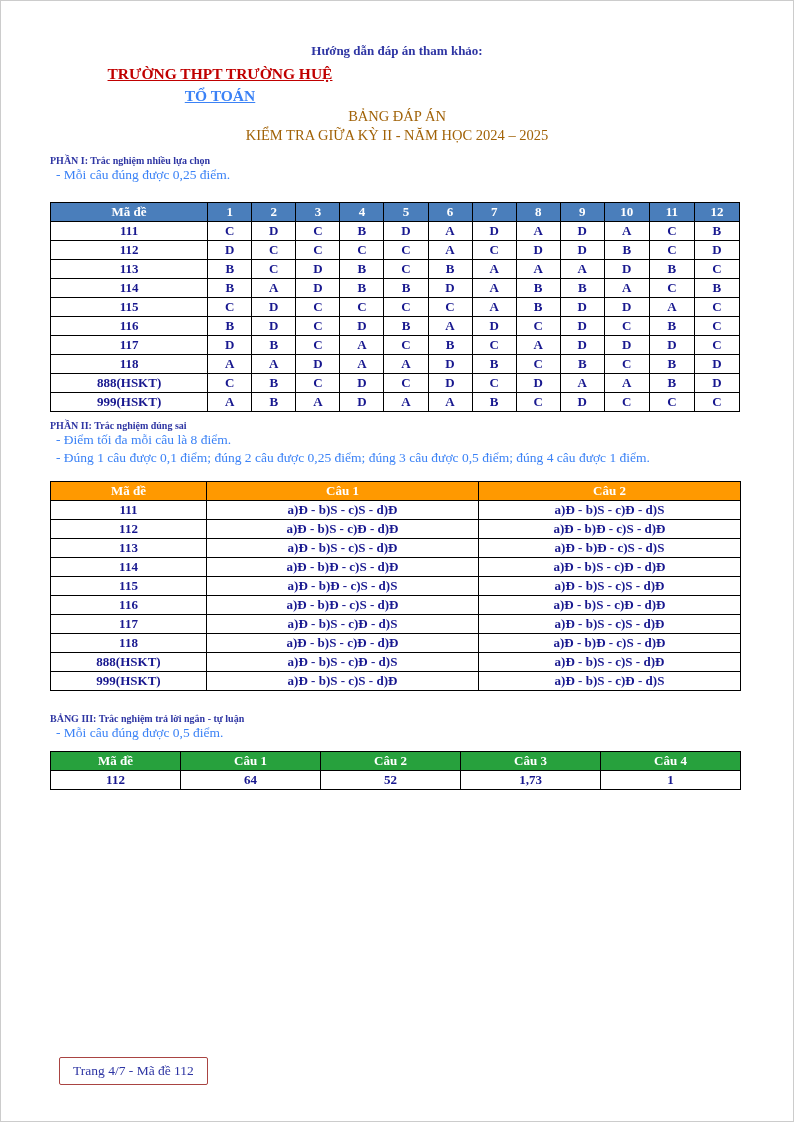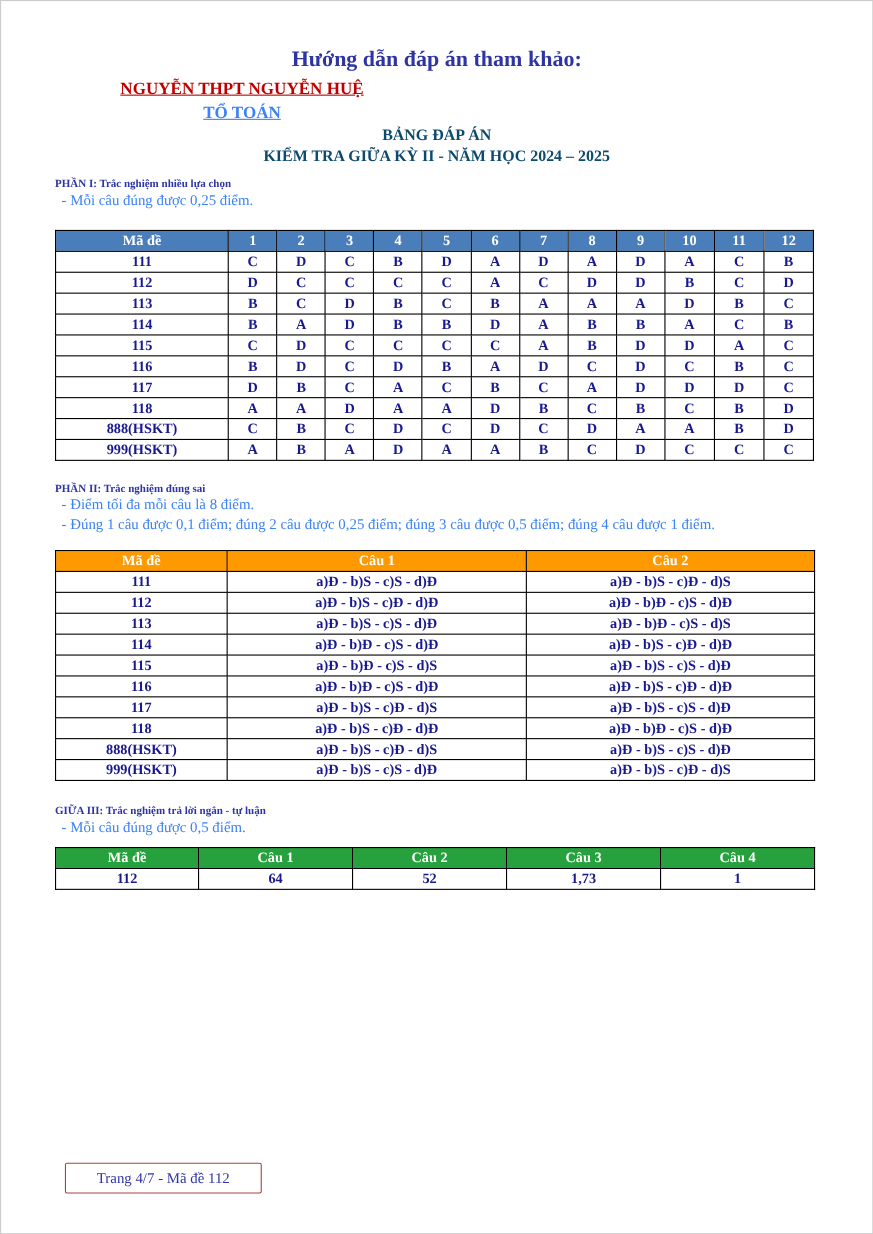--- a/index.html
+++ b/index.html
@@ -12,21 +12,21 @@
     margin: 0 auto;
     background: #ffffff;
     border: 1px solid #cccccc;
     padding: 42px 49px 0 49px;
     overflow: hidden;
   }
   .guide-title {
     text-align: center;
     color: #2E35A3;
     font-weight: bold;
-    font-size: 20px;
+    font-size: 13px;
     margin-bottom: 6px;
   }
   .school-block {
     width: 340px;
     text-align: center;
   }
   .school-name {
     color: #C00000;
     font-weight: bold;
     font-size: 15.5px;
@@ -35,22 +35,22 @@
   }
   .dept-name {
     color: #3b82f6;
     font-weight: bold;
     font-size: 15.5px;
     text-decoration: underline;
     margin-bottom: 2px;
   }
   .center-title {
     text-align: center;
-    color: #0c4a6e;
-    font-weight: bold;
+    color: #a16207;
+    font-weight: normal;
     font-size: 14.5px;
     line-height: 1.3;
   }
   .part-heading {
     color: #2E35A3;
     font-weight: bold;
     font-size: 10px;
     margin-top: 10px;
   }
   .note {
@@ -83,35 +83,35 @@
   .t2 { width: 690px; margin-top: 14px; }
   .t2 thead th { background: #FF9900; }
   .t3 { width: 690px; margin-top: 8px; }
   .t3 thead th { background: #27A13D; }
   .footer-box {
     position: absolute;
     left: 58px;
     bottom: 36px;
     border: 1px solid #A94442;
     border-radius: 2px;
-    padding: 5px 28px;
+    padding: 5px 13px;
     color: #2E35A3;
     font-size: 13.5px;
     background: #ffffff;
   }
 </style>
 </head>
 <body>
 
 <div class="page">
 
   <div class="guide-title">Hướng dẫn đáp án tham khảo:</div>
 
   <div class="school-block">
-    <div class="school-name">NGUYỄN THPT NGUYỄN HUỆ</div>
+    <div class="school-name">TRƯỜNG THPT TRƯỜNG HUỆ</div>
     <div class="dept-name">TỔ TOÁN</div>
   </div>
 
   <div class="center-title">BẢNG ĐÁP ÁN</div>
   <div class="center-title">KIỂM TRA GIỮA KỲ II - NĂM HỌC 2024 – 2025</div>
 
   <div class="part-heading">PHẦN I: Trắc nghiệm nhiều lựa chọn</div>
   <div class="note">- Mỗi câu đúng được 0,25 điểm.</div>
 
   <table class="t1">
@@ -294,21 +294,21 @@
           <td>B</td>
           <td>C</td>
           <td>D</td>
           <td>C</td>
           <td>C</td>
           <td>C</td>
         </tr>
       </tbody>
   </table>
 
-  <div class="part-heading" style="margin-top:20px;">PHẦN II: Trắc nghiệm đúng sai</div>
+  <div class="part-heading" style="margin-top:8px;">PHẦN II: Trắc nghiệm đúng sai</div>
   <div class="note">- Điểm tối đa mỗi câu là 8 điểm.</div>
   <div class="note">- Đúng 1 câu được 0,1 điểm; đúng 2 câu được 0,25 điểm; đúng 3 câu được 0,5 điểm; đúng 4 câu được 1 điểm.</div>
 
   <table class="t2">
     <colgroup>
       <col style="width:156px">
       <col style="width:272px">
       <col style="width:262px">
     </colgroup>
     <thead>
@@ -365,21 +365,21 @@
           <td>a)Đ - b)S - c)S - d)Đ</td>
         </tr>
         <tr>
           <td>999(HSKT)</td>
           <td>a)Đ - b)S - c)S - d)Đ</td>
           <td>a)Đ - b)S - c)Đ - d)S</td>
         </tr>
       </tbody>
   </table>
 
-  <div class="part-heading" style="margin-top:22px;">GIỮA III: Trắc nghiệm trả lời ngắn - tự luận</div>
+  <div class="part-heading" style="margin-top:22px;">BẢNG III: Trắc nghiệm trả lời ngắn - tự luận</div>
   <div class="note">- Mỗi câu đúng được 0,5 điểm.</div>
 
   <table class="t3">
     <colgroup>
       <col style="width:130px">
       <col style="width:140px">
         <col style="width:140px">
         <col style="width:140px">
         <col style="width:140px">
     </colgroup>

